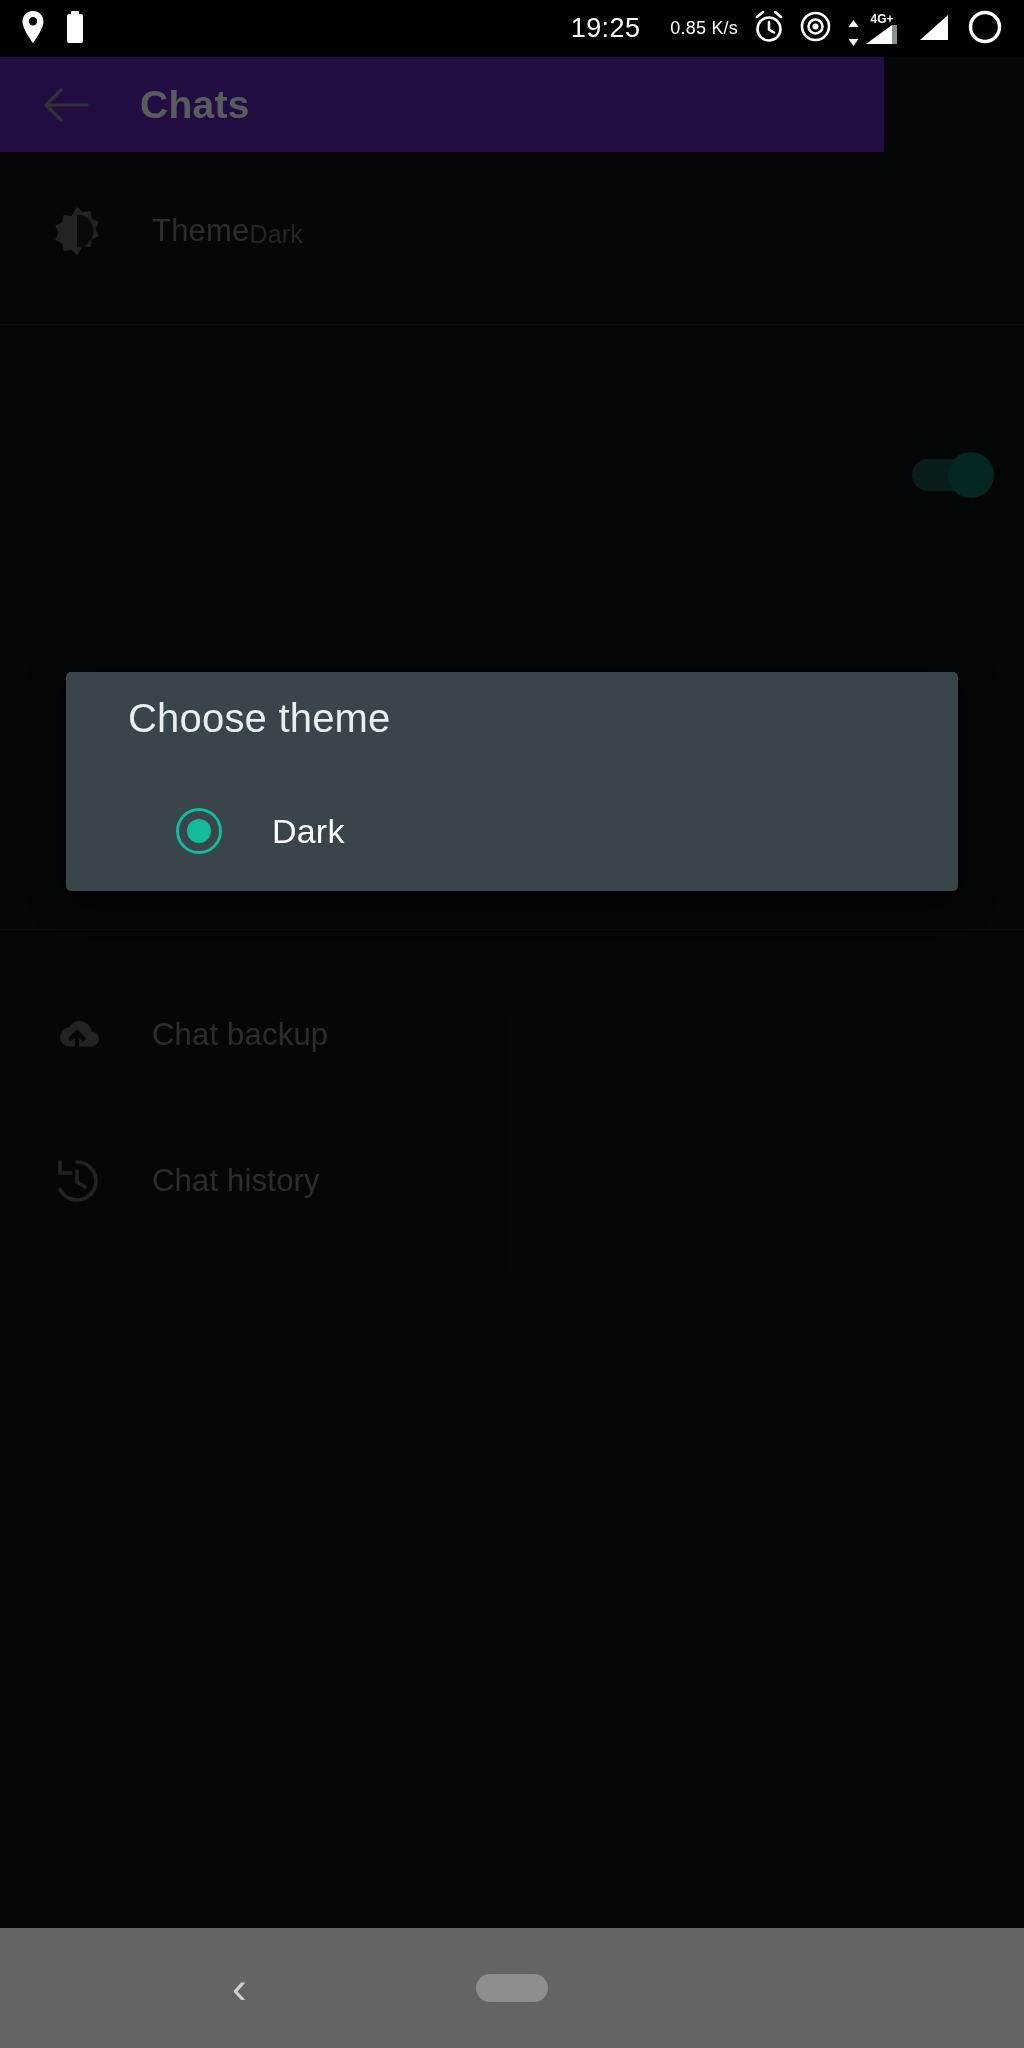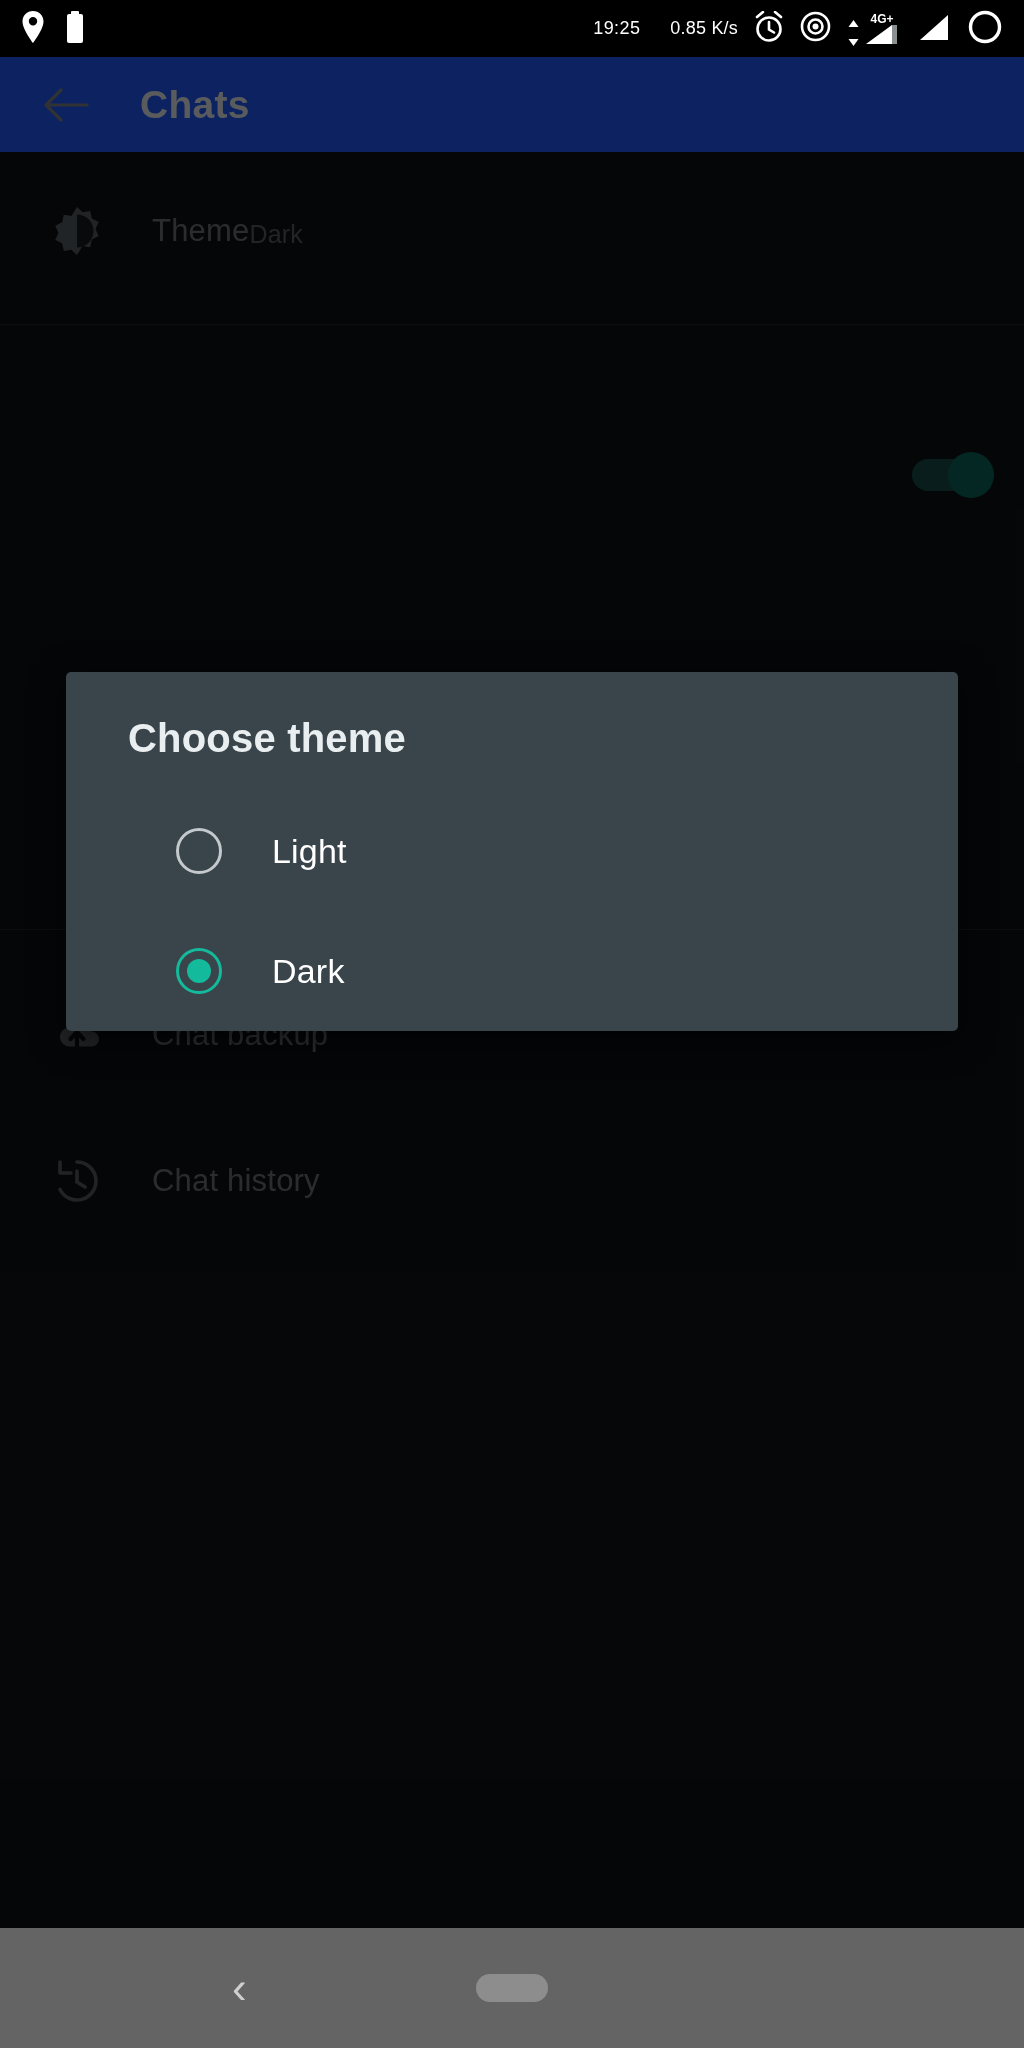--- a/index.html
+++ b/index.html
@@ -20,29 +20,29 @@
   .statusbar{
     position:absolute; top:0; left:0;
     width:1024px; height:57px;
     background:#000;
     display:flex; align-items:center;
     padding:0 22px;
     z-index:5;
   }
   .sb-left{ display:flex; align-items:center; gap:22px; }
   .sb-right{ margin-left:auto; display:flex; align-items:center; gap:16px; }
-  .sb-time{ color:#fff; font-size:18px; letter-spacing:.4px; font-weight:400; }
+  .sb-time{ color:#fff; font-size:27px; letter-spacing:.4px; font-weight:400; }
   .sb-net{ color:#fff; font-size:18px; letter-spacing:.2px; margin-left:14px;}
   .sb-ico{ display:block; }
 
   
   .appbar{
     position:absolute; top:57px; left:0;
-    width:1024px; height:95px;
-    background:#1d4ed8;
+    width:884px; height:95px;
+    background:#4c1d95;
     display:flex; align-items:center;
     z-index:2;
   }
   .appbar .back{ margin-left:40px; width:52px; height:52px; display:flex; align-items:center; justify-content:center;}
   .appbar .title{
     margin-left:48px;
     color:#c6cacc; font-size:39px; font-weight:600; letter-spacing:.3px;
   }
 
   
@@ -96,22 +96,22 @@
     position:absolute;
     left:66px; top:672px;
     width:892px;
     background:#3a454b;
     border-radius:5px;
     z-index:4;
     box-shadow:0 8px 34px rgba(0,0,0,.55);
   }
   .dlg-title{
     color:#e9eef0;
-    font-size:40px; font-weight:700;
-    padding:44px 0 0 62px;
+    font-size:40px; font-weight:400;
+    padding:24px 0 0 62px;
     letter-spacing:.2px;
   }
   .dlg-options{ padding:30px 0 0 0; }
   .opt{
     display:flex; align-items:center;
     height:120px;
     padding-left:110px;
   }
   .radio{
     width:46px; height:46px; border-radius:50%;
@@ -295,24 +295,20 @@
   </div>
 
   <div class="scrim"></div>
 
   <div class="dialog">
     <div class="dlg-title">Choose theme</div>
 
     <div class="dlg-options">
 
 
-      <div class="opt">
-        <span class="radio"></span>
-        <span class="olab">Light</span>
-      </div>
 
       <div class="opt">
         <span class="radio sel"></span>
         <span class="olab">Dark</span>
       </div>
 
     </div>
 
   </div>
 

